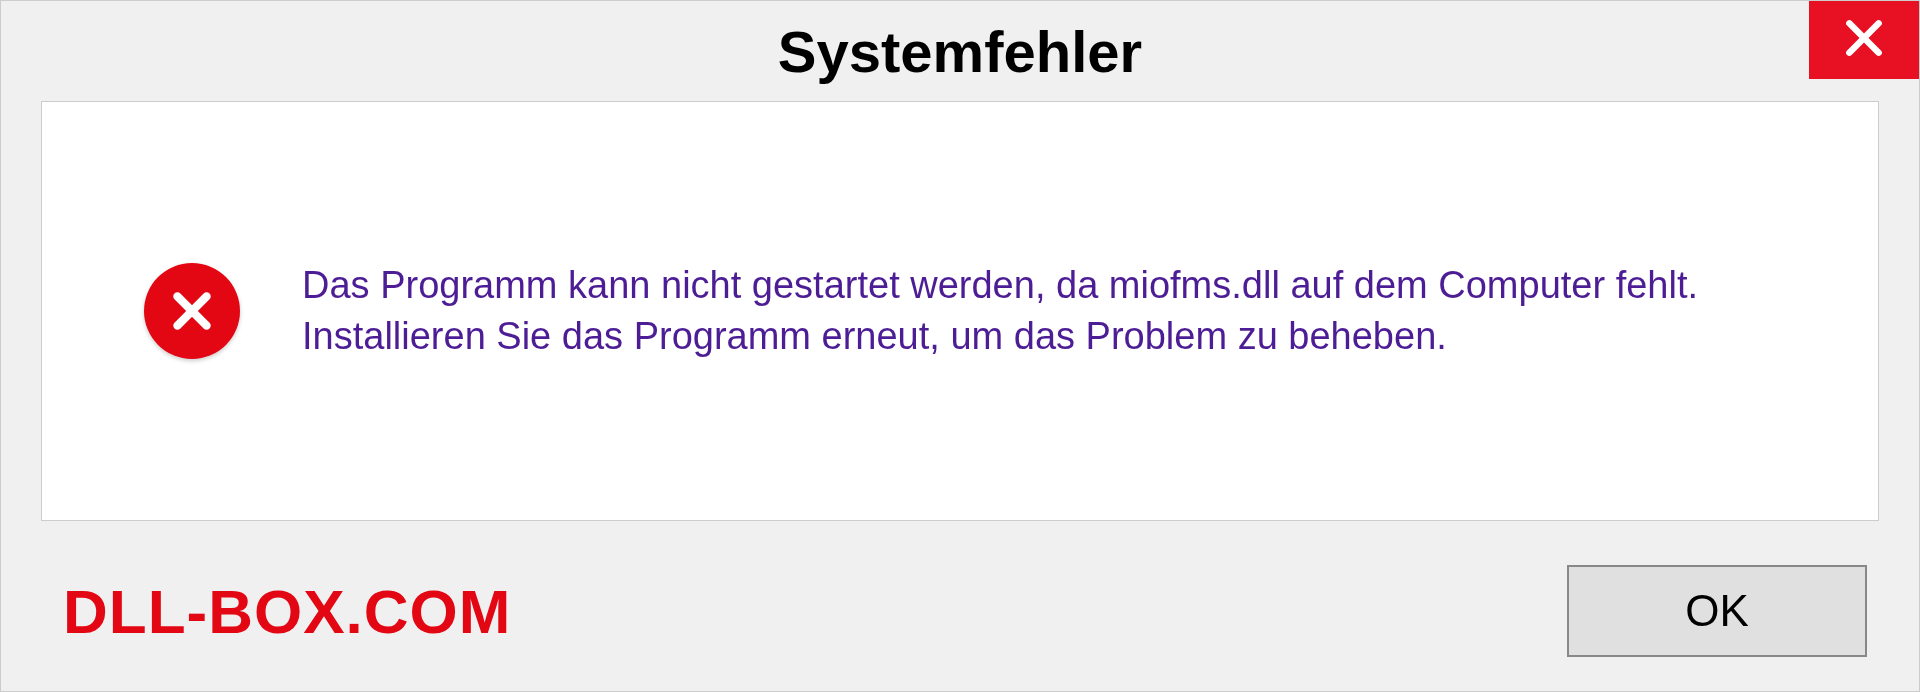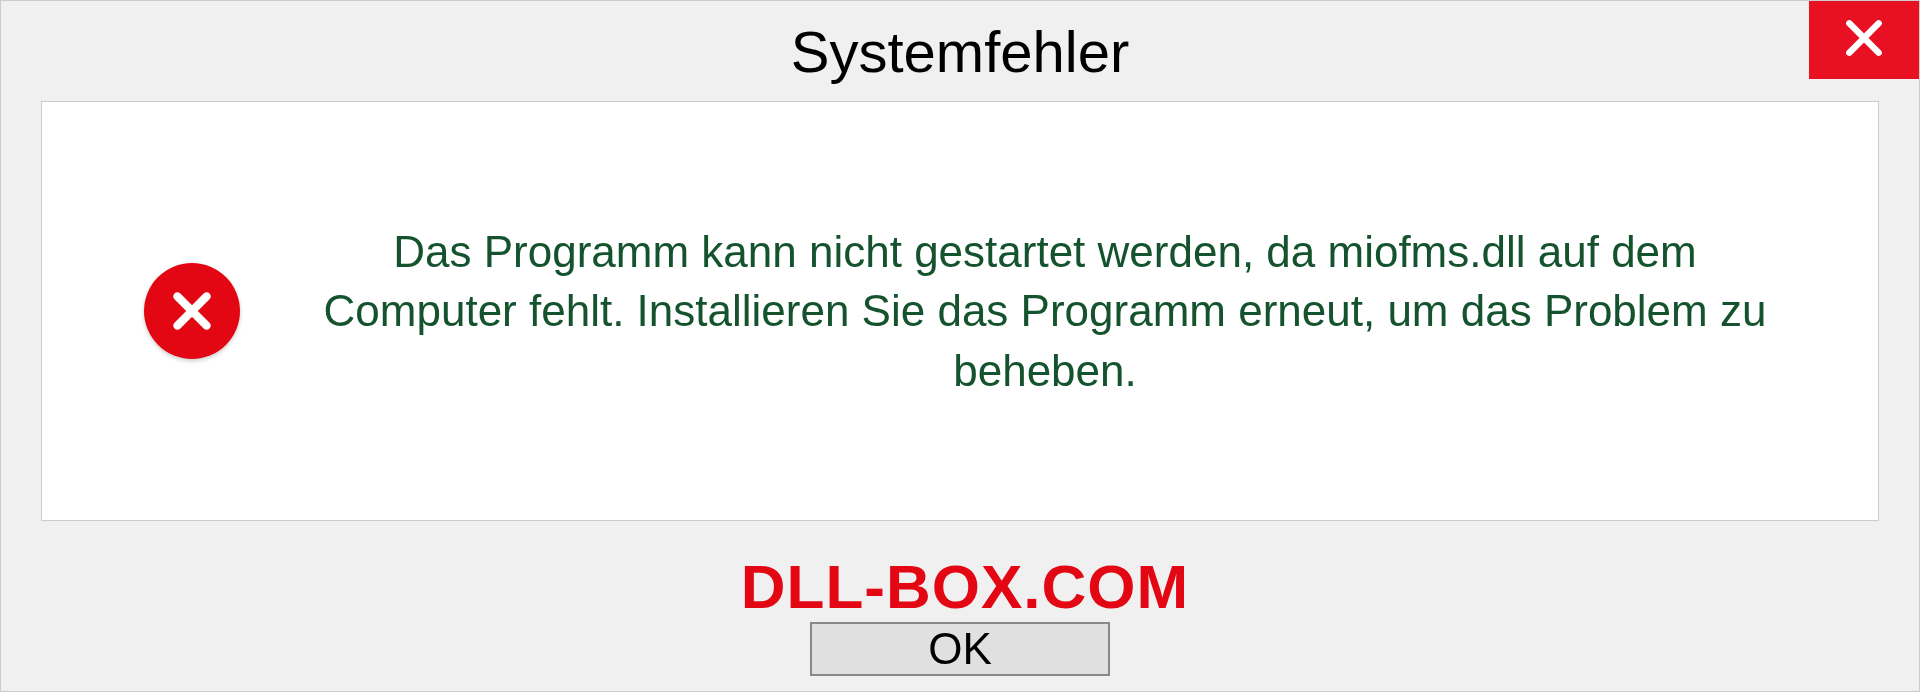--- a/index.html
+++ b/index.html
@@ -26,21 +26,21 @@
     }
     .title-bar {
       position: relative;
       height: 100px;
       display: flex;
       align-items: center;
       justify-content: center;
     }
     .dialog-title {
       font-size: 58px;
-      font-weight: 400;
+      font-weight: 700;
       color: #000;
     }
     .close-button {
       position: absolute;
       top: 0;
       right: 0;
       width: 110px;
       height: 78px;
       background: #e81123;
       display: flex;
@@ -78,33 +78,31 @@
       display: flex;
       align-items: center;
       justify-content: center;
       box-shadow: 0 2px 4px rgba(0,0,0,0.2);
     }
     .error-icon-circle svg {
       width: 50px;
       height: 50px;
     }
     .message-text {
-      font-size: 44px;
-      color: #14532d;
+      font-size: 38px;
+      color: #4c1d95;
       line-height: 1.35;
       font-weight: 400;
-      text-align: center;
     }
     .bottom-bar {
       display: flex;
       align-items: center;
       justify-content: space-between;
-      padding: 0 40px;
+      padding: 0 52px;
       height: 120px;
-      flex-direction: column;
     }
     .watermark {
       font-size: 62px;
       font-weight: 800;
       color: #e30613;
       letter-spacing: 1px;
       font-family: Arial, sans-serif;
       padding-left: 10px;
     }
     .ok-button {

